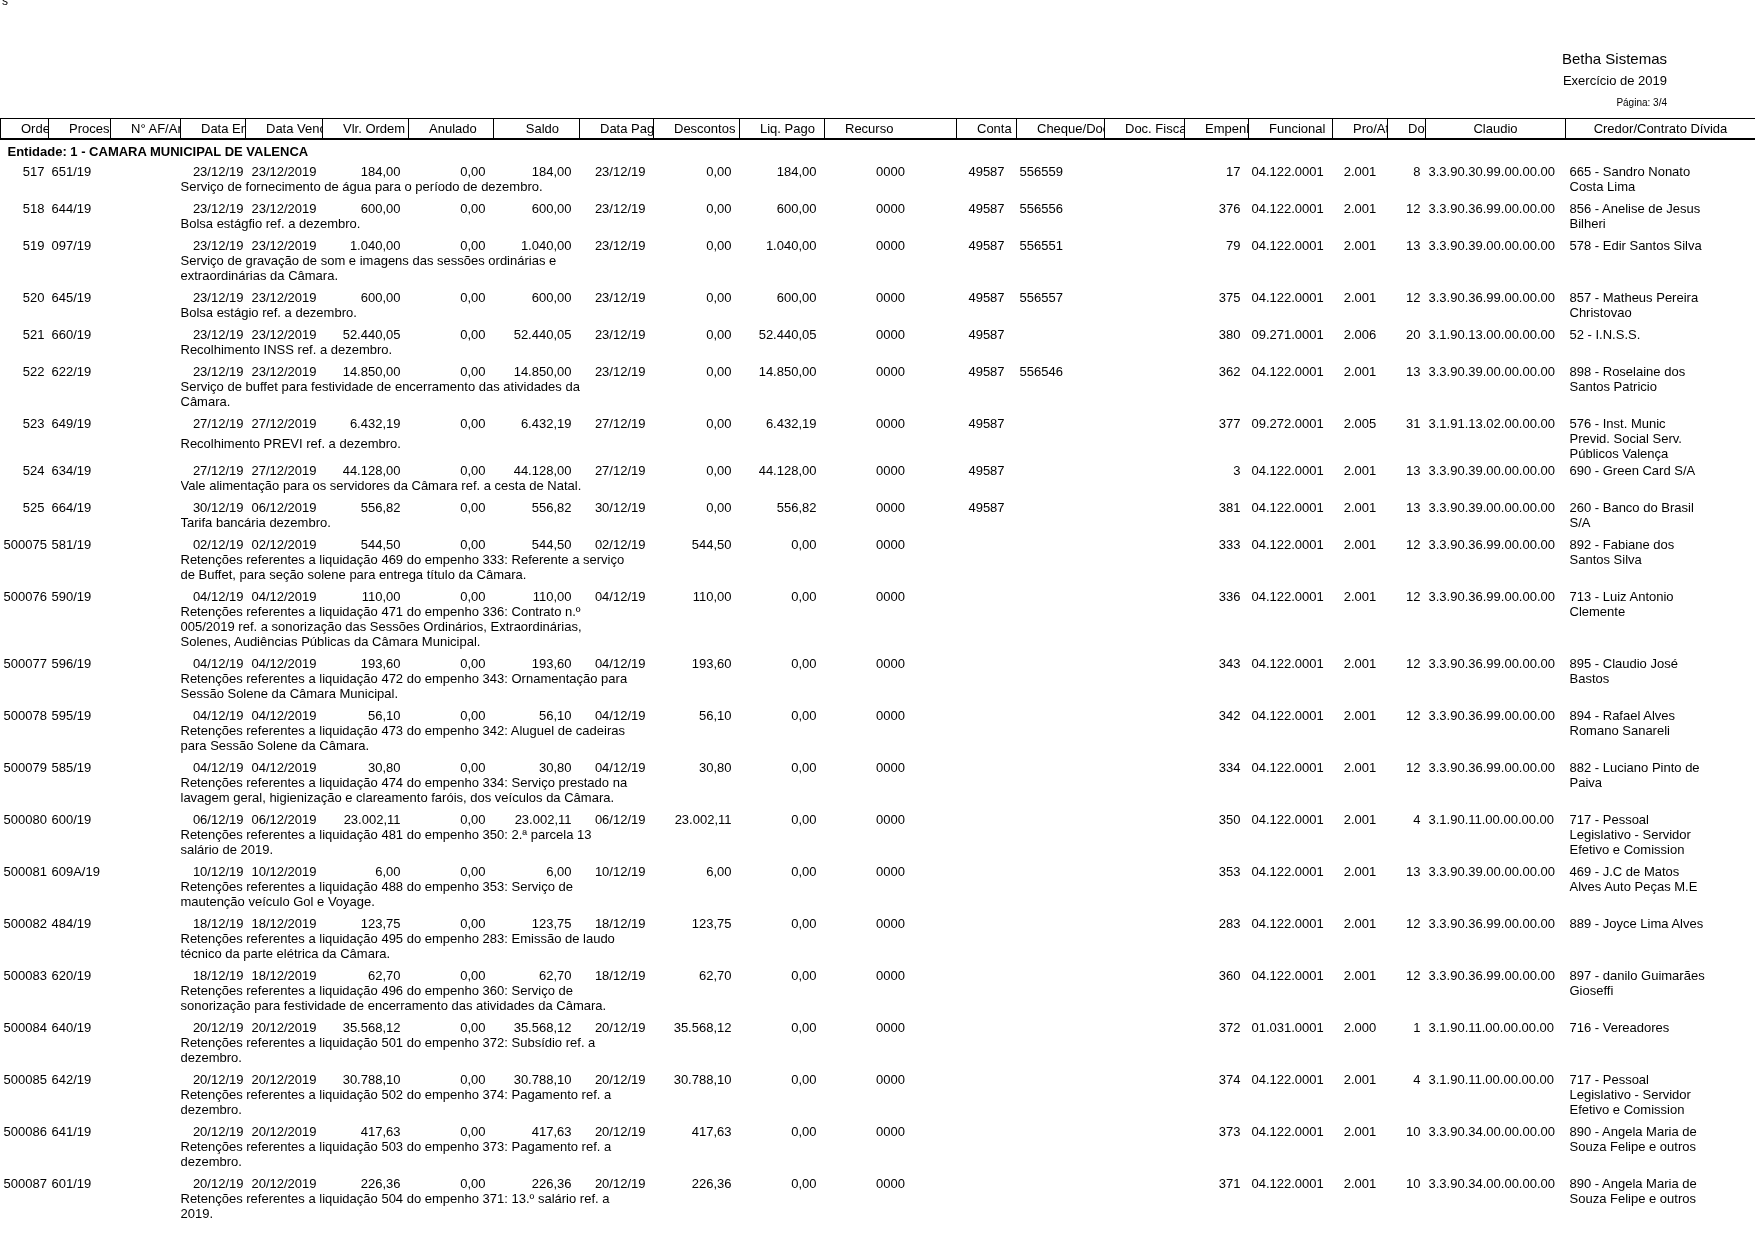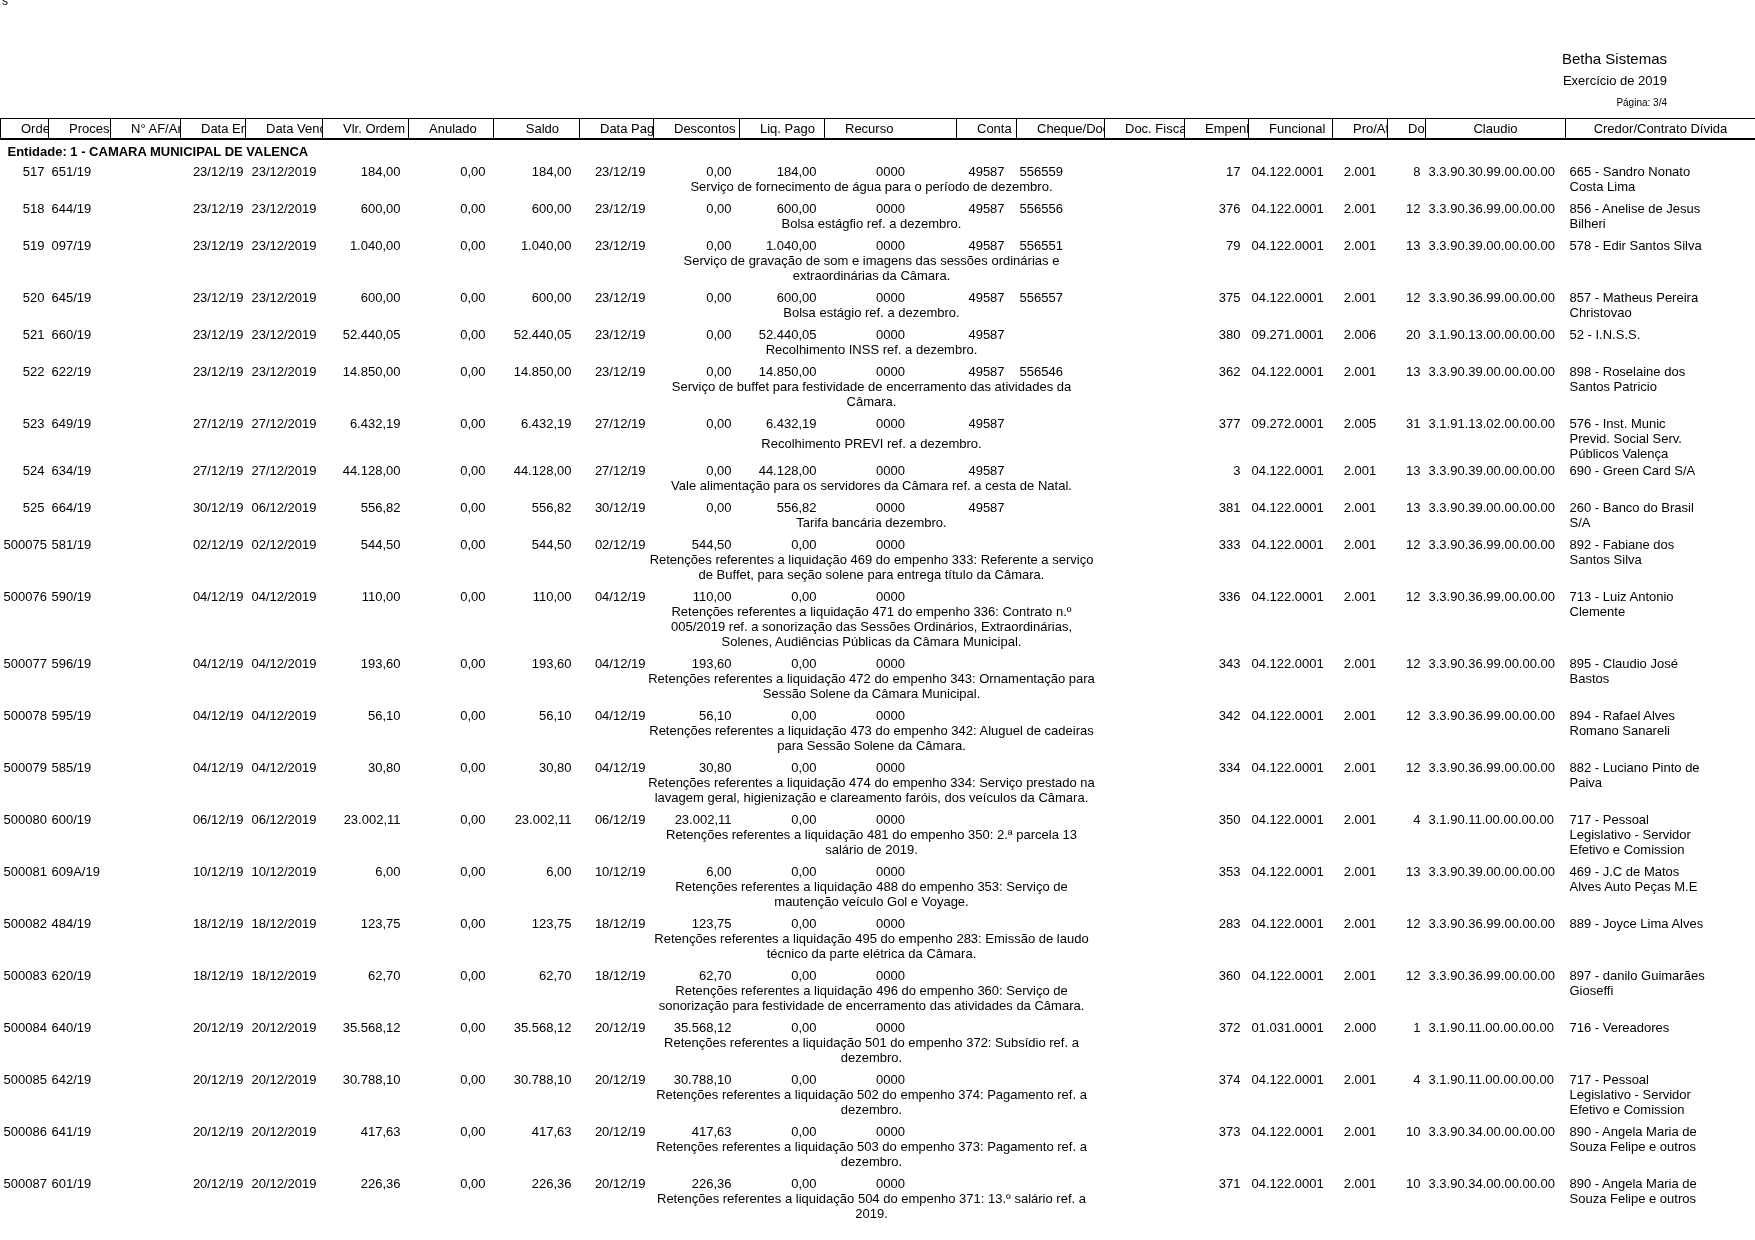--- a/index.html
+++ b/index.html
@@ -30,21 +30,21 @@
   .a-l{text-align:left;}
   .a-r{text-align:right;}
   .a-c{text-align:center;}
   td.a-r{padding-right:8px;}
   td.c-ordem{padding-right:4px;}
   td.c-data_emis{padding-right:2px;}
   td.c-dot{padding-right:5px;}
   td.c-elemento{white-space:nowrap;}
   td.c-credor{white-space:pre-line;padding-left:4px;}
   tr.entity-row td{font-weight:bold;font-size:13px;padding:4px 0 3px 7px;}
-  td.desc-cell{white-space:pre-line;padding-left:0;text-align:center;}
+  td.desc-cell{white-space:pre-line;padding-left:0;}
 </style>
 </head>
 <body>
 
 <div class="corner-artifact">s</div>
 
 <div class="report-header">
   <div class="title-right">
     <div class="vendor-name">Betha Sistemas</div>
     <div class="exercise-label">Exercício de 2019</div>

